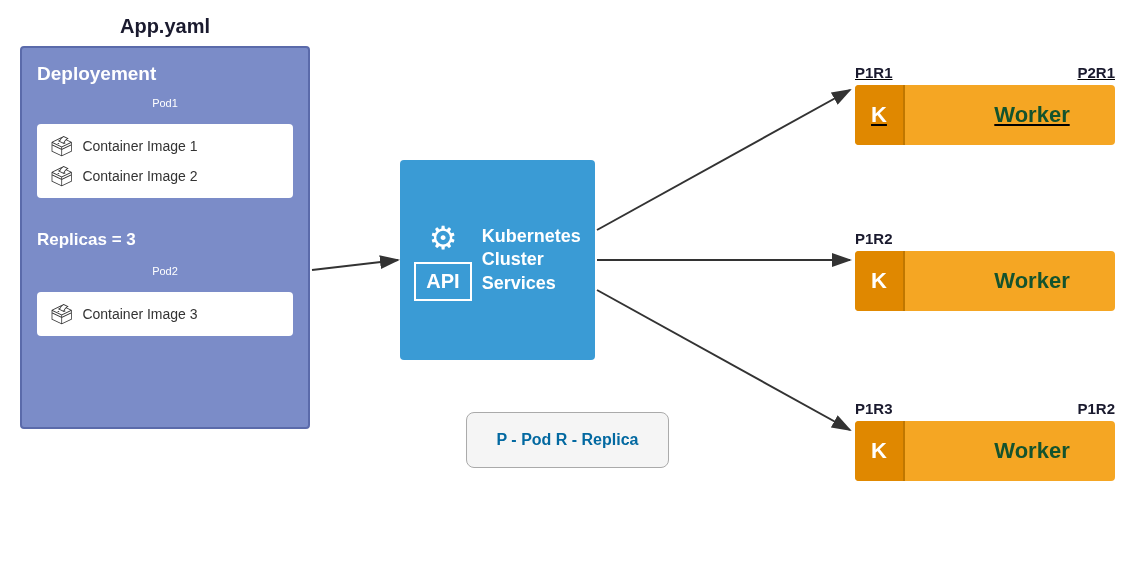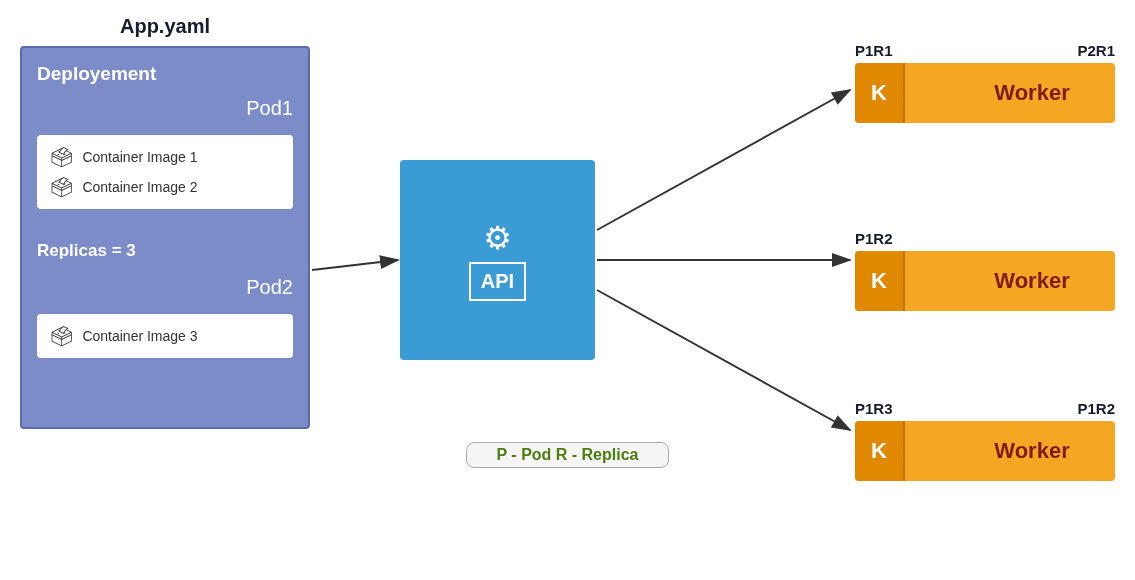--- a/index.html
+++ b/index.html
@@ -52,22 +52,22 @@
     .deployment-title {
       color: white;
       font-weight: bold;
       font-size: 19px;
       text-align: left;
       margin-bottom: 2px;
     }
 
     .pod-label {
       color: white;
-      font-size: 20px;
-      text-align: right;
+      font-size: 11px;
+      text-align: center;
       margin-bottom: 5px;
     }
 
     .pod-box {
       background: white;
       border-radius: 4px;
       padding: 10px 12px;
       display: flex;
       flex-direction: column;
       gap: 6px;
@@ -185,36 +185,36 @@
       font-size: 22px;
       color: white;
       border-right: 2px solid #c07700;
     }
 
     .worker-text {
       flex: 1;
       text-align: center;
       font-weight: bold;
       font-size: 22px;
-      color: #7f1d1d;
+      color: #14532d;
       padding-left: 44px;
     }
 
     
     .legend-box {
       position: absolute;
       bottom: 20px;
       left: 50%;
       transform: translateX(-50%);
       border: 1.5px solid #aaa;
       border-radius: 8px;
-      padding: 3px 30px;
+      padding: 18px 30px;
       font-size: 16px;
       font-weight: bold;
-      color: #4d7c0f;
+      color: #0369a1;
       background: #f5f5f5;
     }
   </style>
 </head>
 <body>
 
 <div class="diagram-container">
 
   <div class="app-yaml-section">
     <div class="app-yaml-title">App.yaml</div>
@@ -246,23 +246,24 @@
     </div>
   </div>
 
   <div class="k8s-box">
     <div class="k8s-icon-area">
       <span class="gear-icon">⚙</span>
       <div class="k8s-api-box">
         <span class="k8s-api-text">API</span>
       </div>
     </div>
-  </div>
-
-  <div style="position:absolute; right:20px; top:42px;">
+    <div class="k8s-label">Kubernetes<br>Cluster<br>Services</div>
+  </div>
+
+  <div style="position:absolute; right:20px; top:64px;text-decoration:underline;">
     <div class="worker-label-row">
       <span class="worker-label">P1R1</span>
       <span class="worker-label">P2R1</span>
     </div>
     <div class="worker-box">
       <div class="k-badge">
         <span>K</span>
       </div>
       <div class="worker-text">Worker</div>
     </div>

